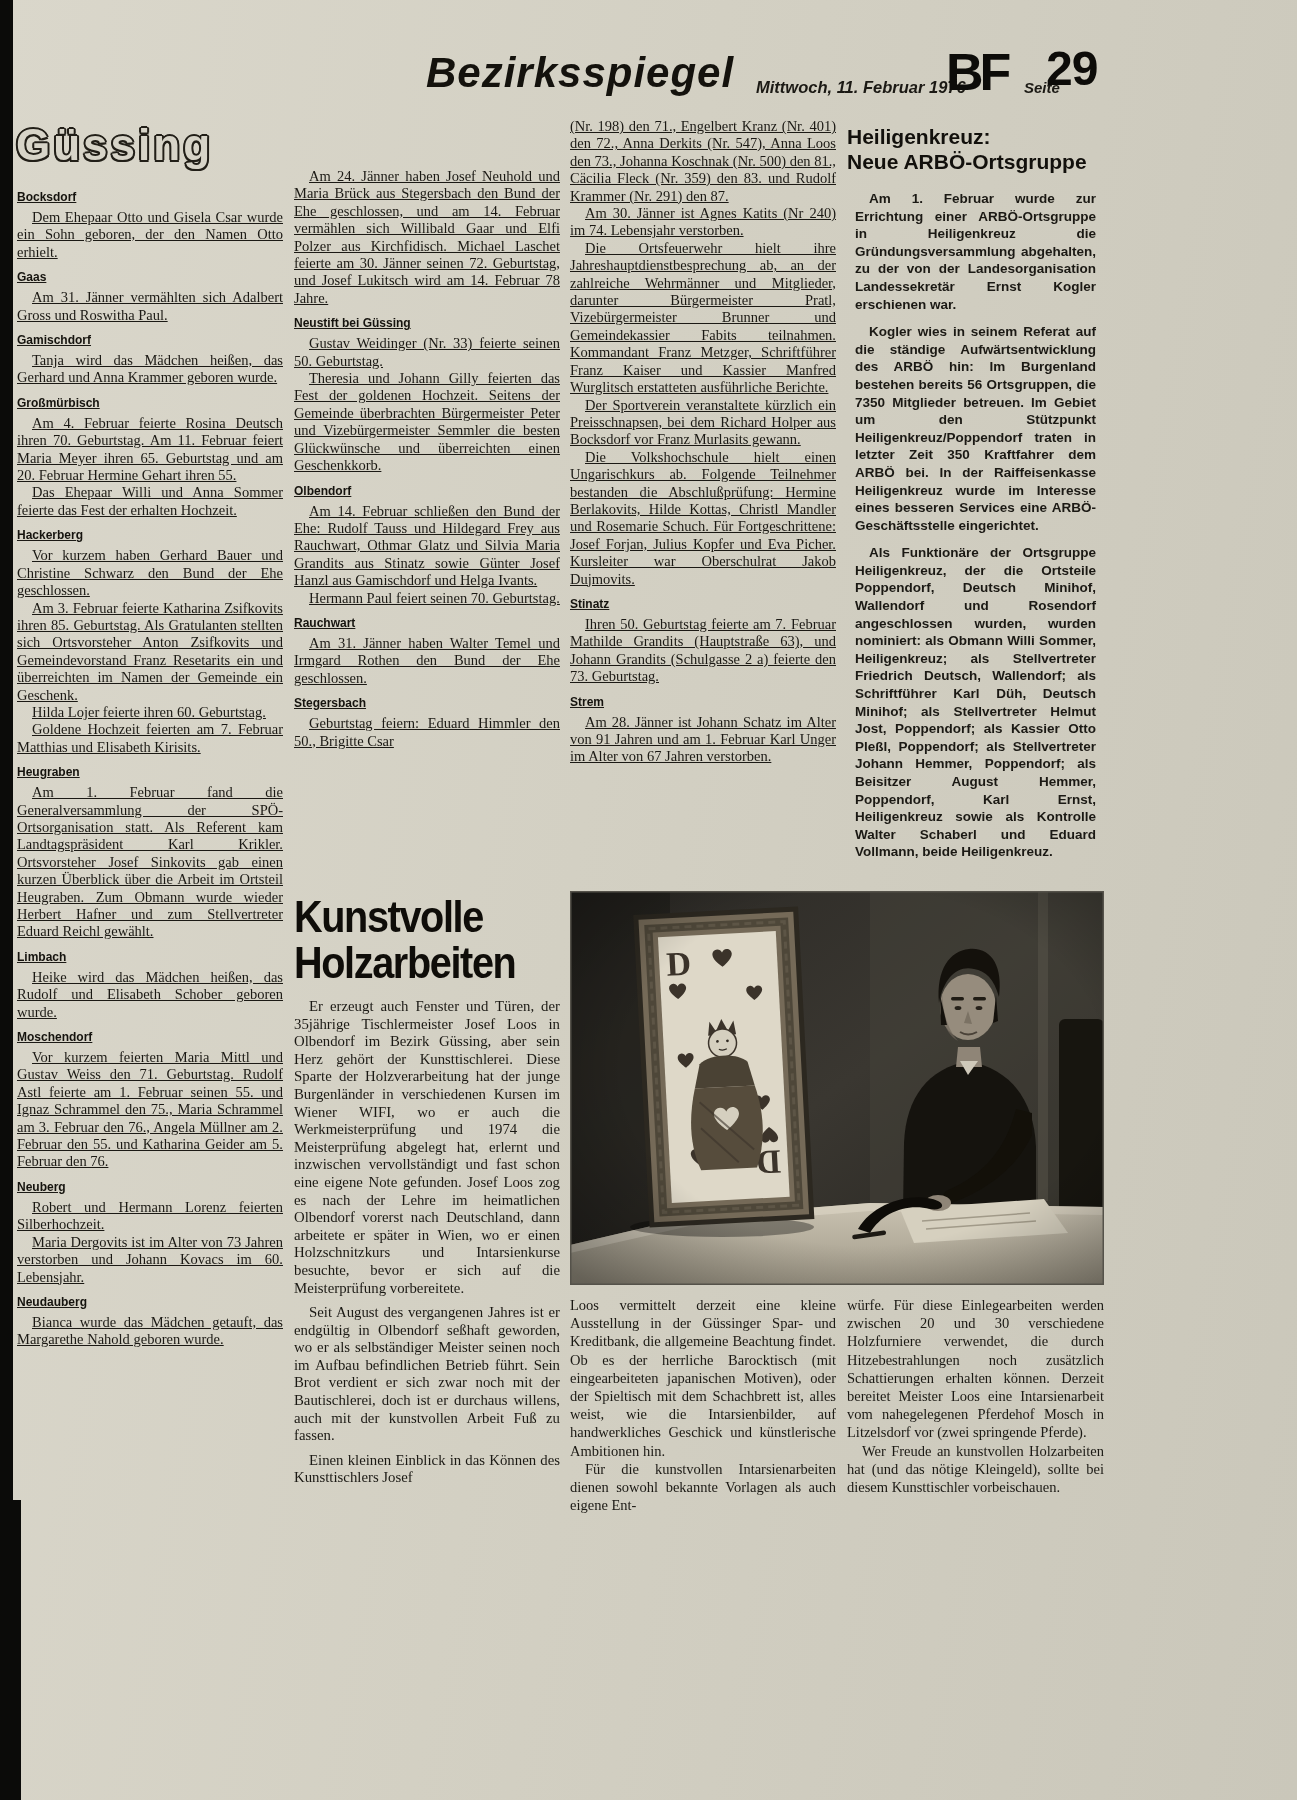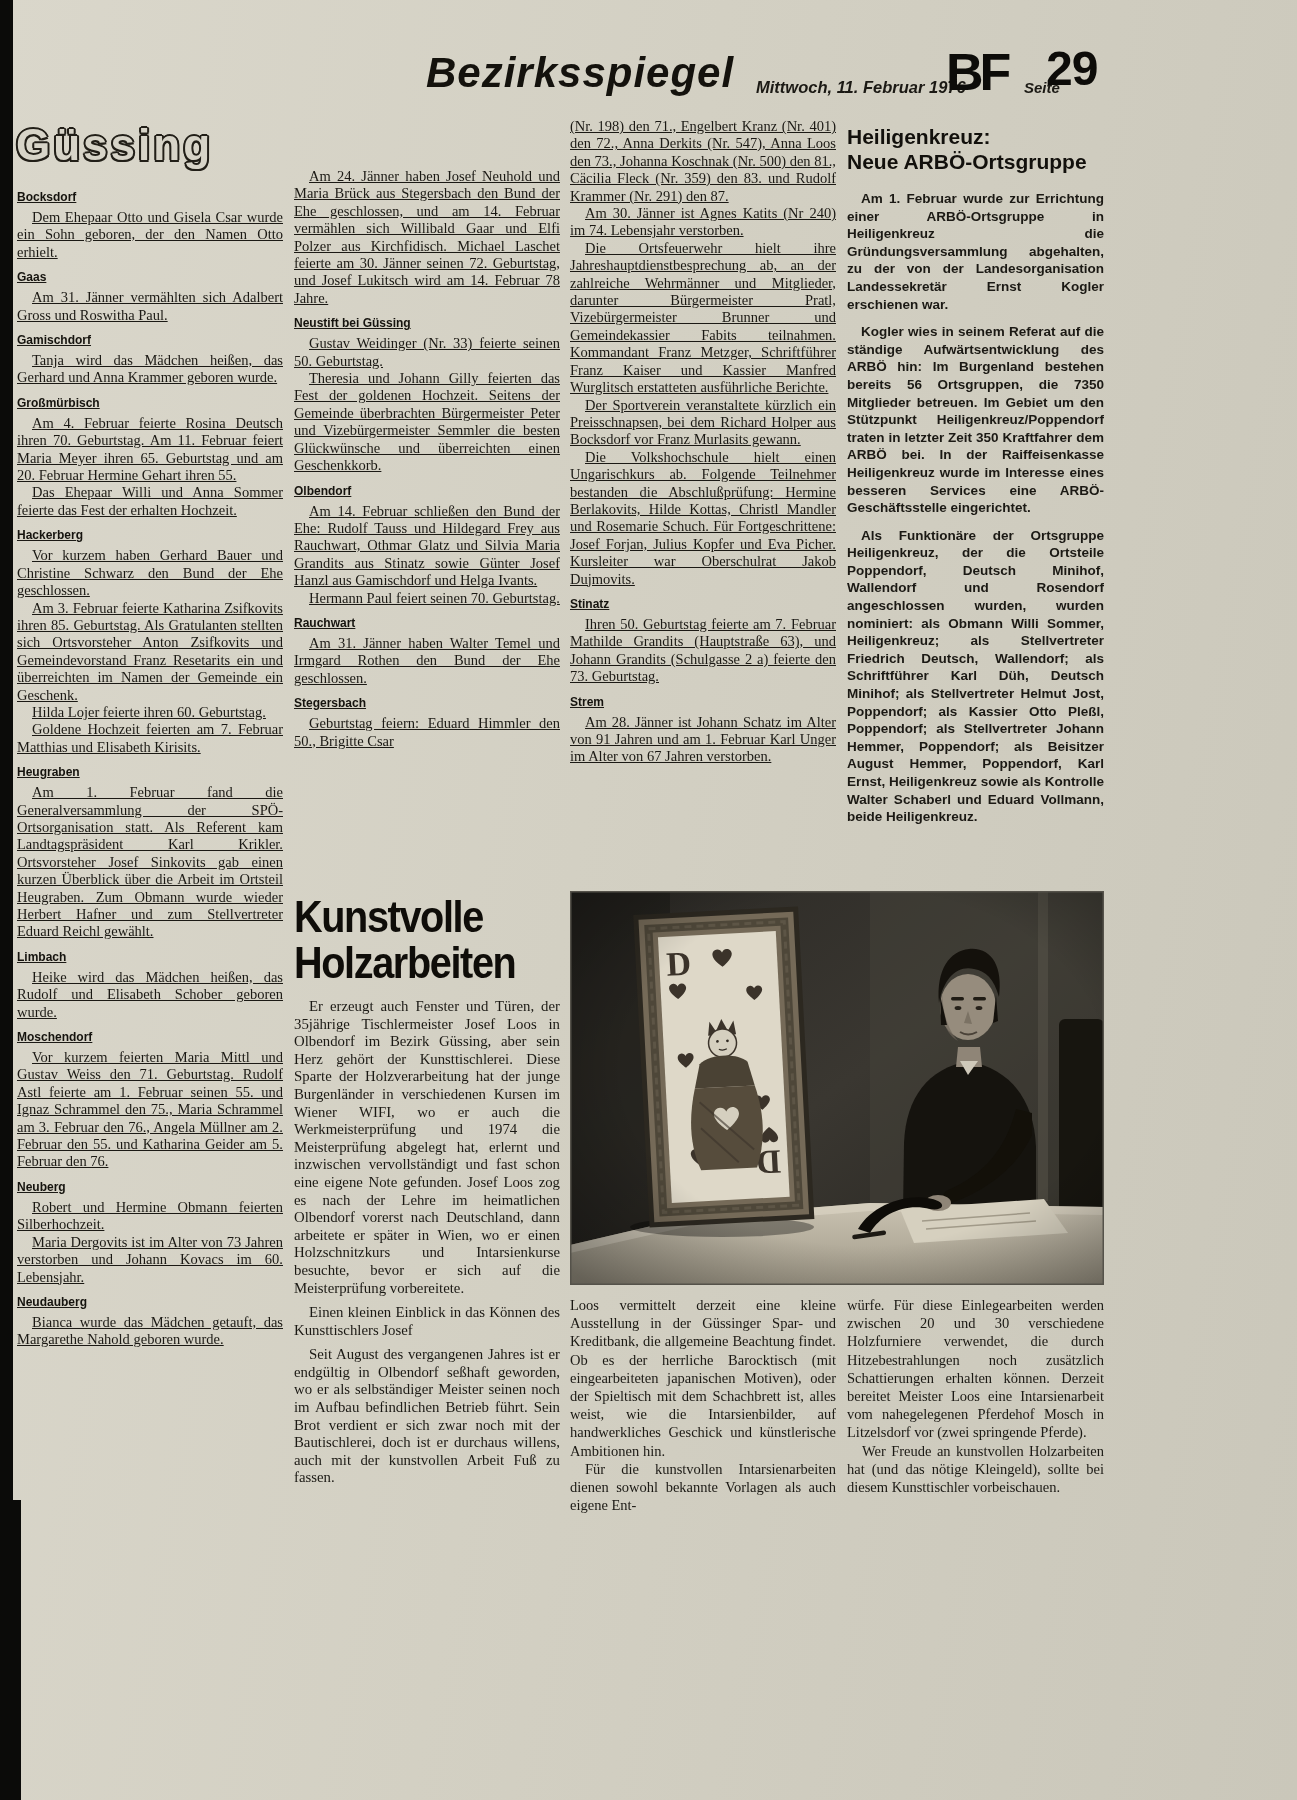--- a/index.html
+++ b/index.html
@@ -38,21 +38,21 @@
   .news p.no-indent{text-indent:0;}
   .news h3{font-family:"Liberation Sans",sans-serif;font-size:12px;line-height:19px;
     font-weight:bold;margin:7px 0 2px;color:#15130e;}
   #col1{left:17px;top:181px;width:266px;height:1380px;overflow:hidden;}
   #col2-news{left:294px;top:168px;width:266px;height:720px;overflow:hidden;}
   #col3{left:570px;top:118px;width:266px;height:768px;overflow:hidden;}
 
   
   #col4{left:847px;top:124px;width:257px;height:764px;overflow:hidden;
     font-family:"Liberation Sans",sans-serif;font-size:13.5px;line-height:17.6px;font-weight:bold;}
-  #col4 p{margin:0 0 10px;text-indent:14px;}
+  #col4 p{margin:0 8px 10px;text-indent:14px;}
   .arbo-headline{margin:0 0 16px;}
   .arbo-headline .hl{display:block;font:bold 21px/25px "Liberation Sans",sans-serif;color:#12100c;}
 
   
   .article{position:absolute;left:294px;top:894px;width:266px;height:690px;overflow:hidden;
     text-align:justify;-webkit-hyphens:auto;hyphens:auto;}
   .article-headline{margin:0 0 12px;}
   .article-headline span{display:block;transform:scaleX(0.9);transform-origin:left center;
     font:bold 44px/46px "Liberation Sans",sans-serif;letter-spacing:-1.5px;color:#0f0d09;}
   .article p{margin:7px 0 0;text-indent:15px;font-size:14.8px;line-height:17.6px;}
@@ -115,21 +115,21 @@
     <section>
       <h3>Limbach</h3>
       <p>Heike wird das Mädchen heißen, das Rudolf und Elisabeth Schober geboren wurde.</p>
     </section>
     <section>
       <h3>Moschendorf</h3>
       <p>Vor kurzem feierten Maria Mittl und Gustav Weiss den 71. Geburtstag. Rudolf Astl feierte am 1. Februar seinen 55. und Ignaz Schrammel den 75., Maria Schrammel am 3. Februar den 76., Angela Müllner am 2. Februar den 55. und Katharina Geider am 5. Februar den 76.</p>
     </section>
     <section>
       <h3>Neuberg</h3>
-      <p>Robert und Hermine Obmann feierten Silberhochzeit.</p>
+      <p>Robert und Hermann Lorenz feierten Silberhochzeit.</p>
       <p>Maria Dergovits ist im Alter von 73 Jahren verstorben und Johann Kovacs im 60. Lebensjahr.</p>
     </section>
     <section>
       <h3>Neudauberg</h3>
       <p>Bianca wurde das Mädchen getauft, das Margarethe Nahold geboren wurde.</p>
     </section>
   </div>
 
   <div class="col news" id="col2-news">
     <p>Am 24. Jänner haben Josef Neuhold und Maria Brück aus Stegersbach den Bund der Ehe geschlossen, und am 14. Februar vermählen sich Willibald Gaar und Elfi Polzer aus Kirchfidisch. Michael Laschet feierte am 30. Jänner seinen 72. Geburtstag, und Josef Lukitsch wird am 14. Februar 78 Jahre.</p>
@@ -178,22 +178,22 @@
     <p>Kogler wies in seinem Referat auf die ständige Aufwärtsentwicklung des ARBÖ hin: Im Burgenland bestehen bereits 56 Ortsgruppen, die 7350 Mitglieder betreuen. Im Gebiet um den Stützpunkt Heiligenkreuz/Poppendorf traten in letzter Zeit 350 Kraftfahrer dem ARBÖ bei. In der Raiffeisenkasse Heiligenkreuz wurde im Interesse eines besseren Services eine ARBÖ-Geschäftsstelle eingerichtet.</p>
     <p>Als Funktionäre der Ortsgruppe Heiligenkreuz, der die Ortsteile Poppendorf, Deutsch Minihof, Wallendorf und Rosendorf angeschlossen wurden, wurden nominiert: als Obmann Willi Sommer, Heiligenkreuz; als Stellvertreter Friedrich Deutsch, Wallendorf; als Schriftführer Karl Düh, Deutsch Minihof; als Stellvertreter Helmut Jost, Poppendorf; als Kassier Otto Pleßl, Poppendorf; als Stellvertreter Johann Hemmer, Poppendorf; als Beisitzer August Hemmer, Poppendorf, Karl Ernst, Heiligenkreuz sowie als Kontrolle Walter Schaberl und Eduard Vollmann, beide Heiligenkreuz.</p>
   </div>
 
   <div class="article">
     <h2 class="article-headline">
       <span>Kunstvolle</span>
       <span>Holzarbeiten</span>
     </h2>
     <p>Er erzeugt auch Fenster und Türen, der 35jährige Tischlermeister Josef Loos in Olbendorf im Bezirk Güssing, aber sein Herz gehört der Kunsttischlerei. Diese Sparte der Holzverarbeitung hat der junge Burgenländer in verschiedenen Kursen im Wiener WIFI, wo er auch die Werkmeisterprüfung und 1974 die Meisterprüfung abgelegt hat, erlernt und inzwischen vervollständigt und fast schon eine eigene Note gefunden. Josef Loos zog es nach der Lehre im heimatlichen Olbendorf vorerst nach Deutschland, dann arbeitete er später in Wien, wo er einen Holzschnitzkurs und Intarsienkurse besuchte, bevor er sich auf die Meisterprüfung vorbereitete.</p>
+    <p>Seit August des vergangenen Jahres ist er endgültig in Olbendorf seßhaft geworden, wo er als selbständiger Meister seinen noch im Aufbau befindlichen Betrieb führt. Sein Brot verdient er sich zwar noch mit der Bautischlerei, doch ist er durchaus willens, auch mit der kunstvollen Arbeit Fuß zu fassen.</p>
     <p>Einen kleinen Einblick in das Können des Kunsttischlers Josef</p>
-    <p>Seit August des vergangenen Jahres ist er endgültig in Olbendorf seßhaft geworden, wo er als selbständiger Meister seinen noch im Aufbau befindlichen Betrieb führt. Sein Brot verdient er sich zwar noch mit der Bautischlerei, doch ist er durchaus willens, auch mit der kunstvollen Arbeit Fuß zu fassen.</p>
   </div>
 
   <div class="photo">
     <svg viewBox="0 0 534 394" width="534" height="394">
       <defs>
         <linearGradient id="bgGrad" x1="0" y1="0" x2="1" y2="1">
           <stop offset="0" stop-color="#2b2925"></stop>
           <stop offset="0.5" stop-color="#3a3731"></stop>
           <stop offset="1" stop-color="#26241f"></stop>
         </linearGradient>

